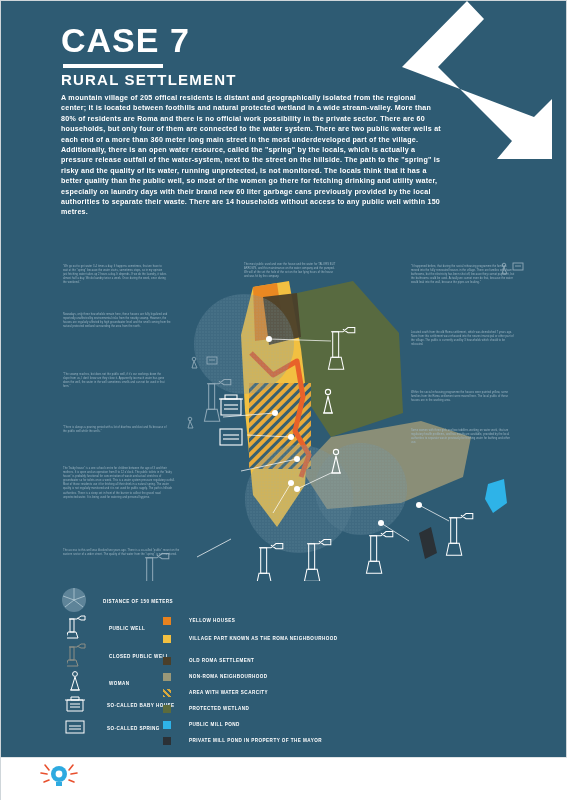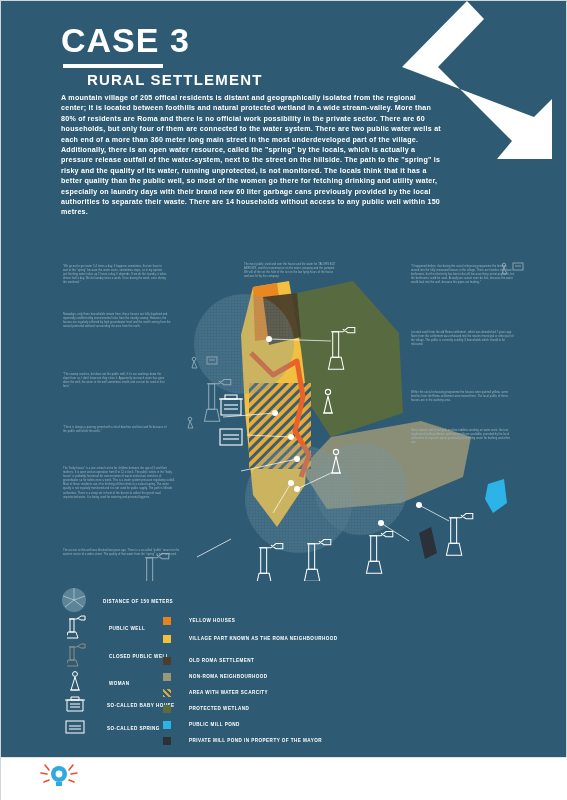--- a/index.html
+++ b/index.html
@@ -17,21 +17,21 @@
   
   .chevron{position:absolute;right:-6px;top:-12px;width:210px;height:170px;overflow:hidden;}
   
   .case-title{
     position:absolute;left:60px;top:20px;
     color:#fff;font-size:34px;font-weight:bold;letter-spacing:1px;
   }
   .case-rule{position:absolute;left:62px;top:63px;width:100px;height:4px;background:#fff;}
   .sub-title{
     position:absolute;left:60px;top:70px;color:#fff;
-    font-size:15px;font-weight:bold;letter-spacing:1.2px;margin-left:26px;
+    font-size:15px;font-weight:bold;letter-spacing:1.2px;
   }
   .body-copy{
     position:absolute;left:60px;top:92px;width:380px;
     color:#ffffff;font-size:7.1px;line-height:10.4px;font-weight:bold;
     letter-spacing:.25px;text-align:left;
   }
   
   #map{position:absolute;left:0;top:240px;width:567px;height:340px;}
   
   .note{
@@ -67,21 +67,21 @@
 <body>
 
 <div id="poster">
 
   <div class="chevron">
     <svg width="210" height="170" viewBox="0 0 210 170">
       <path d="M40 78 L105 12 L122 30 L76 78 L150 152 L135 170 L190 170 L190 110 L172 128 Z" fill="#ffffff"></path>
     </svg>
   </div>
 
-  <div class="case-title">CASE 3</div>
+  <div class="case-title">CASE 7</div>
   <div class="case-rule"></div>
   <div class="sub-title">RURAL SETTLEMENT</div>
   <div class="body-copy">A mountain village of 205 offical residents is distant and geographically isolated from the regional center; it is located between foothills and natural protected wetland in a wide stream-valley. More than 80% of residents are Roma and there is no official work possibility in the private sector. There are 60 households, but only four of them are connected to the water system. There are two public water wells at each end of a more than 360 meter long main street in the most underdeveloped part of the village. Additionally, there is an open water resource, called the "spring" by the locals, which is actually a pressure release outfall of the water-system,  next to the street on the hillside. The path to the "spring" is risky and the quality of its water, running unprotected, is not monitored. The locals think that it has a better quality than the public well, so most of the women go there for fetching drinking and utility water, especially on laundry days with their brand new 60 liter garbage cans previously provided by the local authorities to separate their waste. There are 14 households without access to any public well within 150 metres.</div>
 
   <div id="map">
     <svg width="567" height="340" viewBox="0 0 567 340">
       <defs>
         <pattern id="hatch" width="7" height="7" patternTransform="rotate(45)" patternUnits="userSpaceOnUse">
           <rect width="7" height="7" fill="#e8a93a"></rect>
           <rect width="3" height="7" fill="#2e5b73"></rect>

